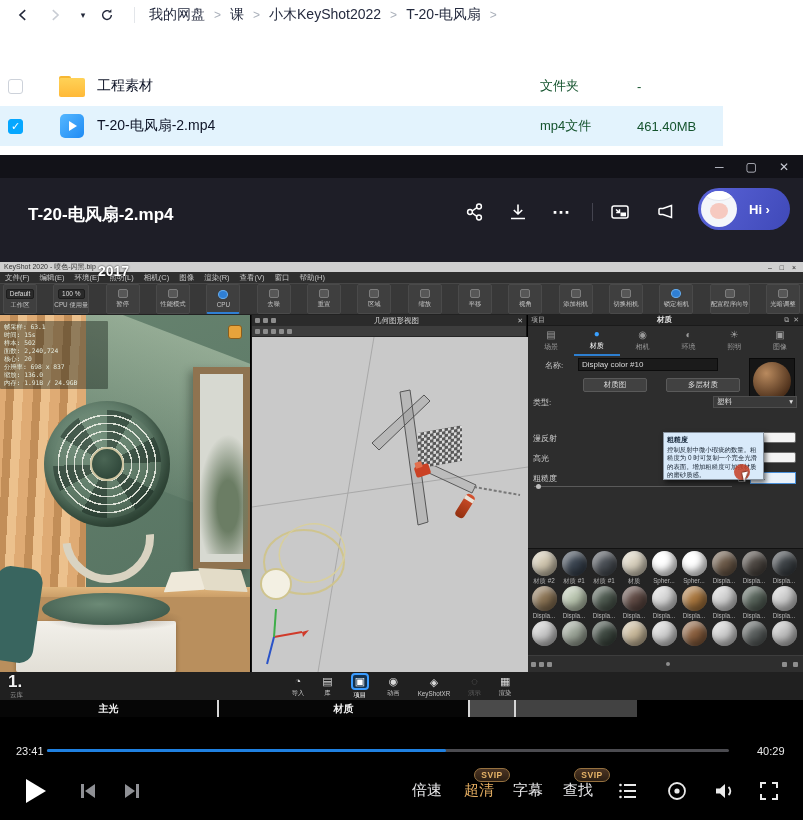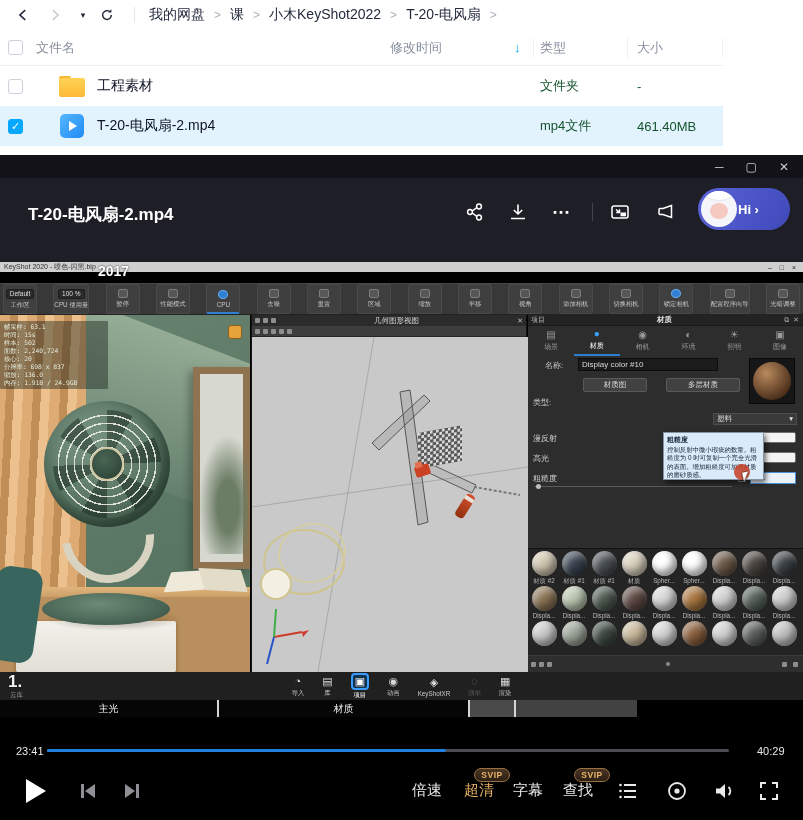--- a/index.html
+++ b/index.html
@@ -35,21 +35,21 @@
   #win-strip{top:155px;left:0;width:803px;height:23px;background:#121218;display:flex;align-items:center;justify-content:flex-end;gap:22px;padding-right:14px}
   .winctl{color:#c9cbd4;font-size:12px;line-height:1;cursor:pointer}
   #pl-header{top:178px;left:0;width:803px;height:84px;background:#1e1e27}
   #pl-title{position:absolute;left:28px;top:25px;font-size:17px;font-weight:bold;color:#fff}
   .hicon{position:absolute;top:20px;width:28px;height:28px;display:flex;align-items:center;justify-content:center;color:#fff;cursor:pointer}
   #hdr-divider{position:absolute;left:592px;top:25px;width:1px;height:18px;background:#44444f}
   #avatar-pill{position:absolute;left:698px;top:10px;width:92px;height:42px;border-radius:21px;background:linear-gradient(120deg,#5a63d8,#3f49b8);display:flex;align-items:center;cursor:pointer}
   #avatar-face{width:36px;height:36px;border-radius:50%;background:#f4f6fa;margin-left:3px;position:relative;overflow:hidden}
   #avatar-face .cheek{position:absolute;left:9px;top:12px;width:18px;height:16px;border-radius:50%;background:#f6c9c0}
   #avatar-face .hood{position:absolute;left:4px;top:-4px;width:28px;height:14px;border-radius:50%;background:#fff;border:1px solid #e3e6ee}
-  #avatar-cta{color:#fff;font-size:13px;font-weight:bold;margin-left:1px}
+  #avatar-cta{color:#fff;font-size:13px;font-weight:bold;margin-left:12px}
 
   
   #video{top:262px;left:0;width:803px;height:455px;background:#000;cursor:pointer}
   #ks-titlebar{top:0;left:0;width:803px;height:10px;background:#cfcfcf;display:flex;align-items:center;justify-content:space-between;padding:0 4px;font-size:7px;color:#333;overflow:hidden}
   #ks-titlebar .ctls{letter-spacing:3px;font-size:7px;color:#222}
   #ks-menubar{top:10px;left:0;width:803px;height:11px;background:#2e2e2e;display:flex;align-items:center;gap:10px;padding-left:5px;overflow:hidden}
   .ksmenu{font-size:7.5px;color:#c9c9c9;white-space:nowrap}
   #ks-watermark{left:98px;top:1px;color:#fff;font-weight:bold;font-size:14px;z-index:5;text-shadow:0 0 2px #000}
   #ks-toolbar{top:21px;left:0;width:803px;height:32px;background:#383838;border-top:1px solid #474747;border-bottom:1px solid #222;display:flex;align-items:center;justify-content:space-between;padding:0 3px;overflow:hidden}
   .kbtn{display:flex;flex-direction:column;align-items:center;justify-content:center;gap:2px;min-width:34px;height:30px;background:#3f3f3f;border:1px solid #4a4a4a;border-radius:2px}
@@ -107,21 +107,21 @@
   .ptab{flex:1;display:flex;flex-direction:column;align-items:center;justify-content:center;gap:2px;color:#9b9b9b;cursor:pointer}
   .ptab .pg{font-size:10px;line-height:10px}
   .ptab .pl{font-size:7px}
   .ptab.on{color:#fff;border-bottom:2px solid #2d7fd1}
   .ptab.on .pg{color:#3aa0ff}
   .lbl8{font-size:8px;color:#c8c8c8}
   #name-input{position:absolute;left:38px;top:2px;width:140px;height:13px;background:#1b1b1b;border:1px solid #0c0c0c;color:#dadada;font-size:8px;line-height:11px;padding-left:3px;overflow:hidden;white-space:nowrap}
   #preview-sph{position:absolute;left:221px;top:43px;width:46px;height:46px;background:#161616;border:1px solid #0a0a0a}
   #preview-sph i{position:absolute;left:3px;top:3px;width:38px;height:38px;border-radius:50%;background:radial-gradient(circle at 35% 30%,#b98a5e,#4c2f1a 75%);display:block}
   .proj-btn{position:absolute;height:14px;background:#414141;border:1px solid #5a5a5a;border-radius:2px;color:#ddd;font-size:7.5px;line-height:12px;text-align:center;cursor:pointer}
-  #type-dd{position:absolute;left:185px;top:18px;width:84px;height:12px;background:#3a3a3a;border:1px solid #4e4e4e;font-size:7.5px;color:#ddd;line-height:10px;padding:0 3px;display:flex;justify-content:space-between;cursor:pointer}
+  #type-dd{position:absolute;left:185px;top:1px;width:84px;height:12px;background:#3a3a3a;border:1px solid #4e4e4e;font-size:7.5px;color:#ddd;line-height:10px;padding:0 3px;display:flex;justify-content:space-between;cursor:pointer}
   .subtab{font-size:8px;color:#ababab;padding-bottom:2px;cursor:pointer}
   .subtab.on{color:#fff;border-bottom:2px solid #2d7fd1}
   .prow{position:absolute;left:0;width:275px;height:18px}
   .prow .plab{position:absolute;left:5px;top:4px;font-size:8px;color:#cfcfcf}
   .prow .pico{position:absolute;left:210px;top:5px;width:8px;height:8px;border:1px solid #8a8a8a;border-radius:1px}
   .swatch{position:absolute;left:222px;top:3px;width:46px;height:11px;background:#f4f4f4;border:1px solid #6f6f6f;border-radius:2px;cursor:pointer}
   .pinput{position:absolute;left:222px;top:3px;width:46px;height:12px;font-size:8px;line-height:10px;padding-left:3px}
   .slider{position:absolute;left:6px;height:1px;background:#5a5a5a;width:198px}
   .slider i{position:absolute;top:-2px;width:5px;height:5px;border-radius:50%;background:#bdbdbd;display:block}
   #click-ind{position:absolute;left:206px;top:149px;width:16px;height:16px;border-radius:50%;background:rgba(198,62,36,.85);z-index:6}
@@ -142,21 +142,21 @@
   .ditem .dg{font-size:11px;line-height:13px;color:#d8d8d8}
   .ditem .dl{font-size:6.3px}
   .ditem:nth-child(3) .dg{border:2px solid #3b9cff;border-radius:4px;padding:0 2px;background:#14324f;color:#fff}
   .ditem:nth-child(3) .dl{color:#fff}
   .ditem:nth-child(6){opacity:.4}
   #dock-wm{position:absolute;left:8px;top:411px;color:#f2f2f2;font-weight:bold;font-size:17px;line-height:17px;text-shadow:0 0 2px #000}
   #dock-wm-sub{position:absolute;left:10px;top:429px;color:#9a9a9a;font-size:6.5px}
 
   
   #chapters{top:438px;left:0;width:803px;height:17px;display:flex}
-  .chseg{height:17px;display:flex;align-items:center;justify-content:center;font-size:10px;font-weight:normal;color:#f2f2f2;border-right:2px solid #d6d6d6}
+  .chseg{height:17px;display:flex;align-items:center;justify-content:center;font-size:10px;font-weight:bold;color:#f2f2f2;border-right:2px solid #d6d6d6}
   .chseg:last-child{border-right:none}
 
   
   #controls{top:717px;left:0;width:803px;height:103px;background:#000}
   .timetxt{position:absolute;top:28px;font-size:11px;color:#eaeaea}
   #prog-track{position:absolute;left:47px;top:32px;width:682px;height:3px;background:#4b4b50;border-radius:2px;cursor:pointer}
   #prog-fill{height:3px;background:#1f80e0;border-radius:2px}
   .ctlbtn{position:absolute;display:flex;align-items:center;justify-content:center;cursor:pointer}
   .ctltxt{position:absolute;top:64px;font-size:15px;color:#e9e9eb;cursor:pointer}
   #btn-quality{color:#e5ae62}
@@ -201,31 +201,20 @@
         <span class="crumb">小木KeyShot2022</span>
         <span class="crumb-sep">&gt;</span>
       </span>
         <span class="flex">
         <span class="crumb">T-20-电风扇</span>
         <span class="crumb-sep">&gt;</span>
       </span>
       </span>
   </div>
 
-  <div id="table-head" class="abs">
-    <span class="cb" style="margin-left:8px"></span>
-    <span style="margin-left:13px">文件名</span>
-    <span class="col-time">修改时间</span>
-    <span class="col-time" style="left:514px;color:#06a7ff;font-weight:bold">↓</span>
-    <span class="hsep" style="left:533px"></span>
-    <span class="col-type">类型</span>
-    <span class="hsep" style="left:627px"></span>
-    <span class="col-size">大小</span>
-    <span class="hsep" style="left:722px"></span>
-  </div>
 
   <div class="abs frow" style="top:66px">
     <span class="cb" style="margin-left:8px"></span>
     <span class="fold-ico">
         <span class="flap"></span>
         <span class="bodyp"></span>
       </span>
     <span>工程素材</span>
     <span class="col-type sub">文件夹</span>
     <span class="col-size sub">-</span>
@@ -285,20 +274,33 @@
     </span>
   </div>
 
   <div id="video" class="abs">
 
     <div id="ks-titlebar" class="abs">
       <span>KeyShot 2020 - 喷色-闪黑.bip</span>
       <span class="ctls">–  □  ×</span>
     </div>
 
+    <div id="ks-menubar" class="abs">
+
+    <span class="ksmenu">文件(F)</span>
+        <span class="ksmenu">编辑(E)</span>
+        <span class="ksmenu">环境(E)</span>
+        <span class="ksmenu">照明(L)</span>
+        <span class="ksmenu">相机(C)</span>
+        <span class="ksmenu">图像</span>
+        <span class="ksmenu">渲染(R)</span>
+        <span class="ksmenu">查看(V)</span>
+        <span class="ksmenu">窗口</span>
+        <span class="ksmenu">帮助(H)</span>
+      </div>
     <div id="ks-watermark" class="abs">2017</div>
 
     <div id="ks-toolbar" class="abs">
 
     <span class="kbtn">
         <span class="kv">Default</span>
         <span class="kl">工作区</span>
       </span>
         <span class="kbtn">
         <span class="kv">100 %</span>

